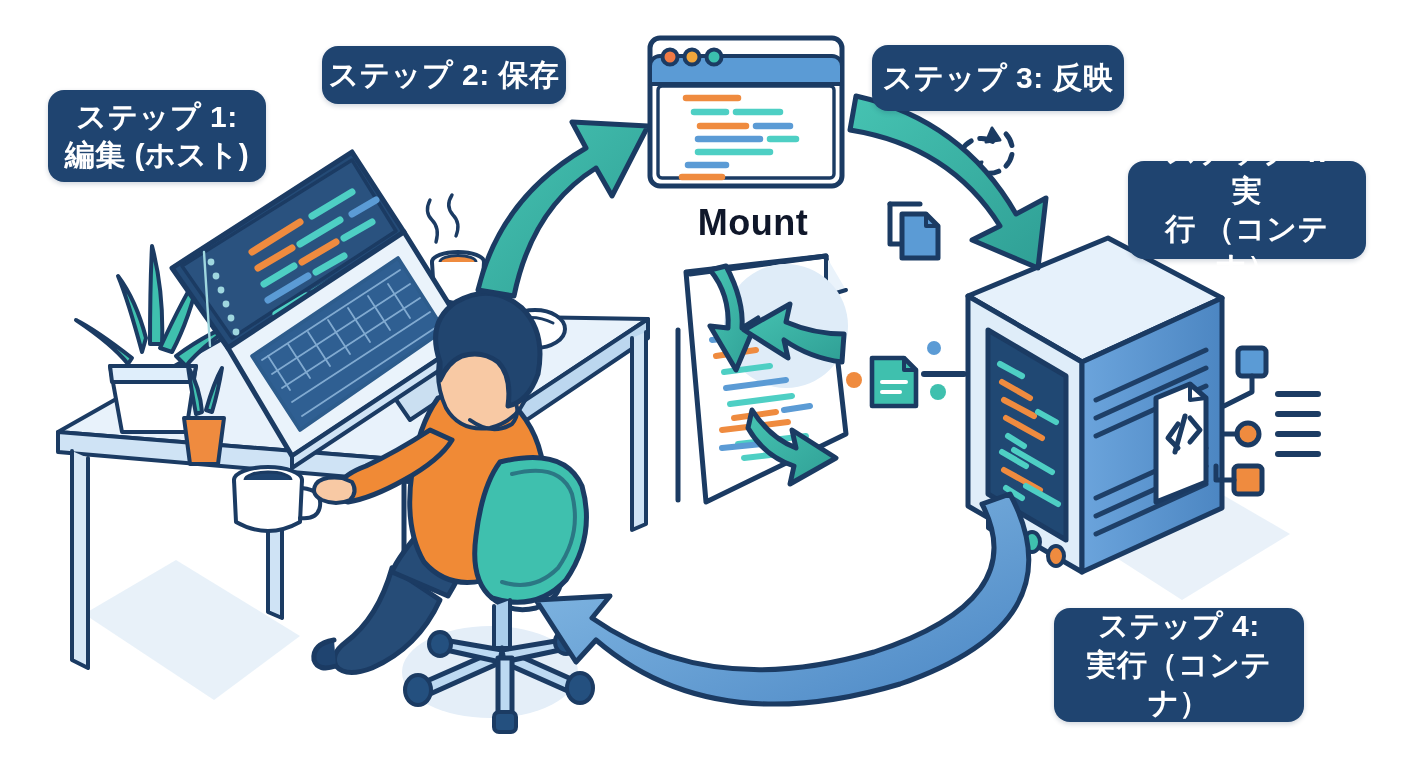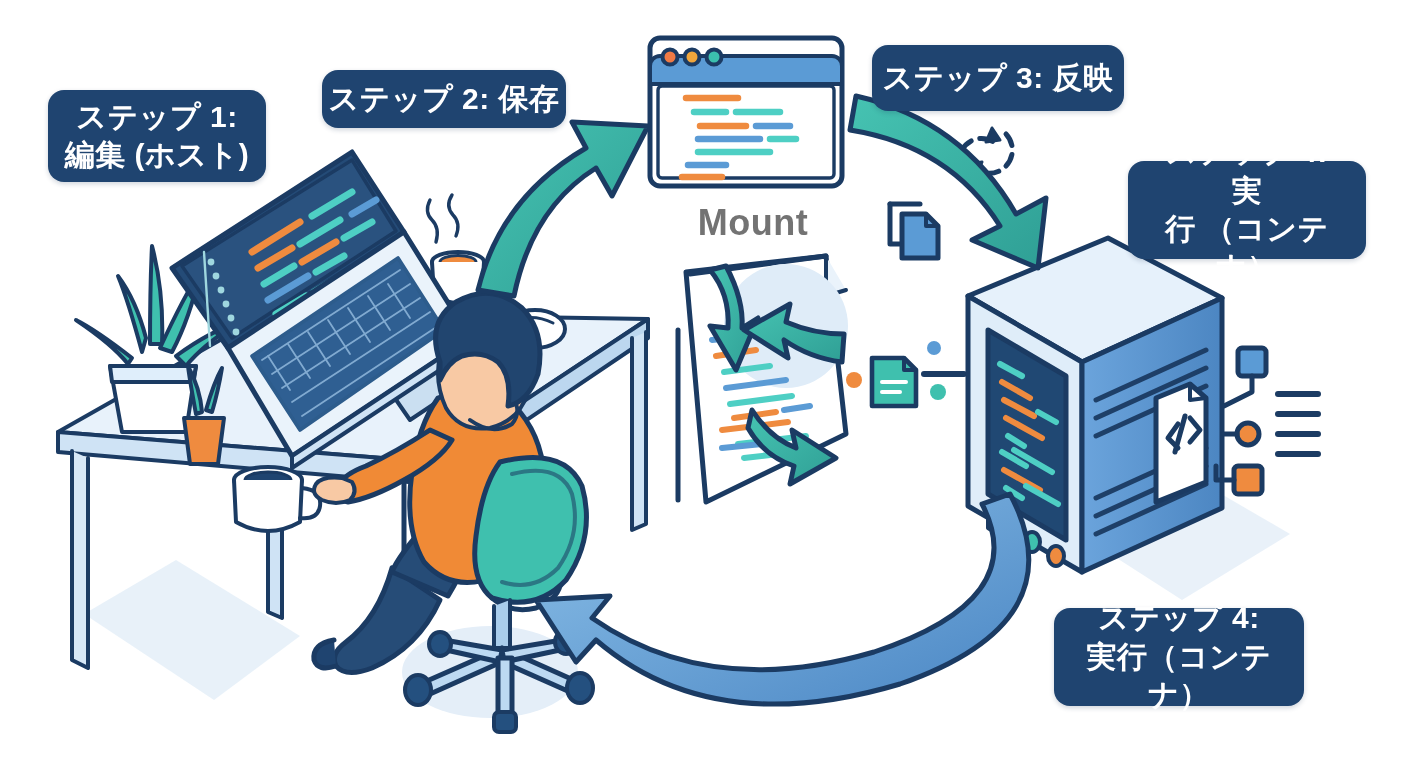--- a/index.html
+++ b/index.html
@@ -9,27 +9,27 @@
 
   
   .badge{
     position:absolute;background:#1f4470;color:#ffffff;
     border-radius:16px;font-weight:700;line-height:1.28;
     letter-spacing:.5px;text-align:center;white-space:pre-line;
     display:flex;align-items:center;justify-content:center;
     box-shadow:0 2px 5px rgba(20,45,80,.20);
   }
   #badge1{left:48px;top:90px;width:218px;height:92px;font-size:30px;padding:0 10px;box-sizing:border-box;}
-  #badge2{left:322px;top:46px;width:244px;height:58px;font-size:30px;margin-top:24px;}
+  #badge2{left:322px;top:46px;width:244px;height:58px;font-size:30px;}
   #badge3{left:872px;top:45px;width:252px;height:66px;font-size:30px;}
   #badge4{left:1128px;top:161px;width:238px;height:98px;font-size:30px;padding:0 28px;box-sizing:border-box;}
-  #badge5{left:1054px;top:608px;width:250px;height:98px;font-size:30px;padding:0 10px;box-sizing:border-box;}
+  #badge5{left:1054px;top:608px;width:250px;height:114px;font-size:30px;padding:0 10px;box-sizing:border-box;}
 
   .mount-label{position:absolute;left:668px;top:202px;width:170px;text-align:center;
-    color:#737373;font-size:36px;font-weight:700;letter-spacing:.5px;}
+    color:#0f172a;font-size:36px;font-weight:700;letter-spacing:.5px;}
 
   
   :root{}
 </style>
 </head>
 <body>
 
 <div id="stage">
 
   <svg class="abs" style="left:0;top:0;" width="1408" height="768" viewBox="0 0 1408 768">

